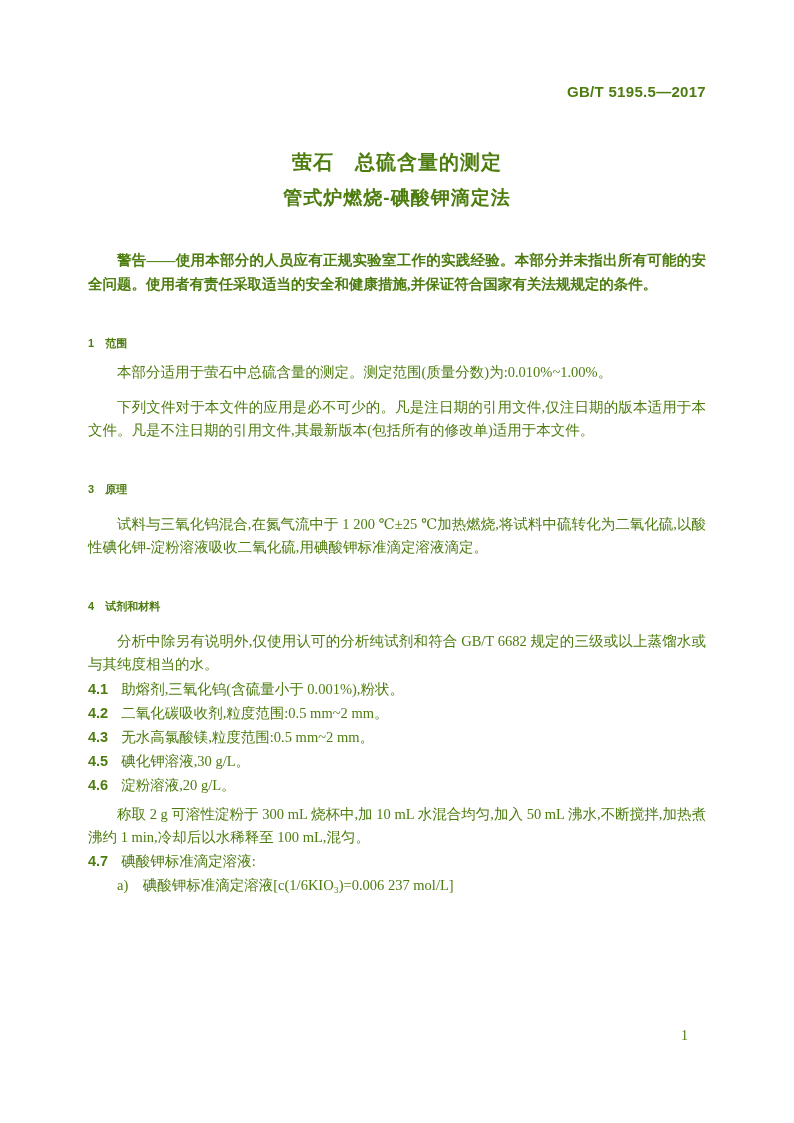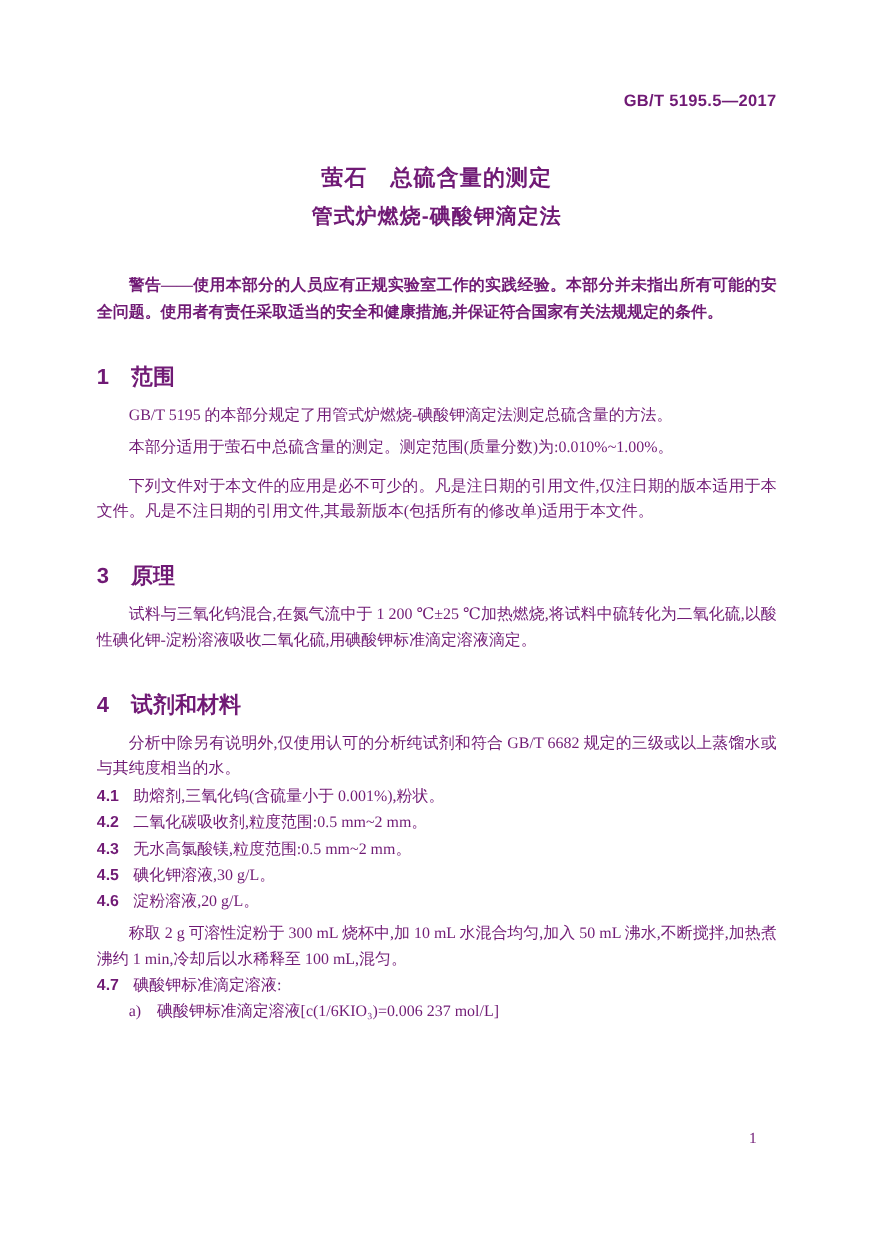--- a/index.html
+++ b/index.html
@@ -3,21 +3,21 @@
 <meta charset="utf-8">
 <style>
   * { margin: 0; padding: 0; box-sizing: border-box; }
   html, body { background: #ffffff; }
   .page {
     width: 794px;
     height: 1123px;
     margin: 0 auto;
     position: relative;
     background: #ffffff;
-    color: #701a75;
+    color: #4d7c0f;
     font-family: "Liberation Serif", "DejaVu Serif", serif;
     font-size: 14.5px;
     line-height: 23px;
     overflow: hidden;
   }
   .content { padding: 80px 88px 0 88px; }
 
   .doc-code {
     text-align: right;
     font-family: "Liberation Sans", "DejaVu Sans", sans-serif;
@@ -34,21 +34,21 @@
     margin-top: 37px;
     font-weight: bold;
     text-indent: 2em;
     text-align: justify;
     line-height: 24px;
   }
 
   .section-heading {
     font-family: "Liberation Sans", "DejaVu Sans", sans-serif;
     font-weight: bold;
-    font-size: 20px;
+    font-size: 11px;
     margin-top: 36px;
   }
   .section-heading .sec-num { display: inline-block; margin-right: 1em; }
 
   .body-para {
     text-indent: 2em;
     text-align: justify;
     margin-top: 12px;
   }
   .body-para.tight { margin-top: 6px; }
@@ -84,21 +84,20 @@
     <div class="title-block">
       <div class="title-main">萤石　总硫含量的测定</div>
       <div class="title-sub">管式炉燃烧-碘酸钾滴定法</div>
     </div>
 
     <p class="warning">警告——使用本部分的人员应有正规实验室工作的实践经验。本部分并未指出所有可能的安全问题。使用者有责任采取适当的安全和健康措施,并保证符合国家有关法规规定的条件。</p>
 
     <div class="section-heading">
       <span class="sec-num">1</span><span>范围</span>
     </div>
-    <p class="body-para">GB/T 5195 的本部分规定了用管式炉燃烧-碘酸钾滴定法测定总硫含量的方法。</p>
     <p class="body-para tight">本部分适用于萤石中总硫含量的测定。测定范围(质量分数)为:0.010%~1.00%。</p>
 
     <p class="body-para">下列文件对于本文件的应用是必不可少的。凡是注日期的引用文件,仅注日期的版本适用于本文件。凡是不注日期的引用文件,其最新版本(包括所有的修改单)适用于本文件。</p>
 
     <div class="section-heading">
       <span class="sec-num">3</span><span>原理</span>
     </div>
     <p class="body-para">试料与三氧化钨混合,在氮气流中于 1 200 ℃±25 ℃加热燃烧,将试料中硫转化为二氧化硫,以酸性碘化钾-淀粉溶液吸收二氧化硫,用碘酸钾标准滴定溶液滴定。</p>
 
     <div class="section-heading">

